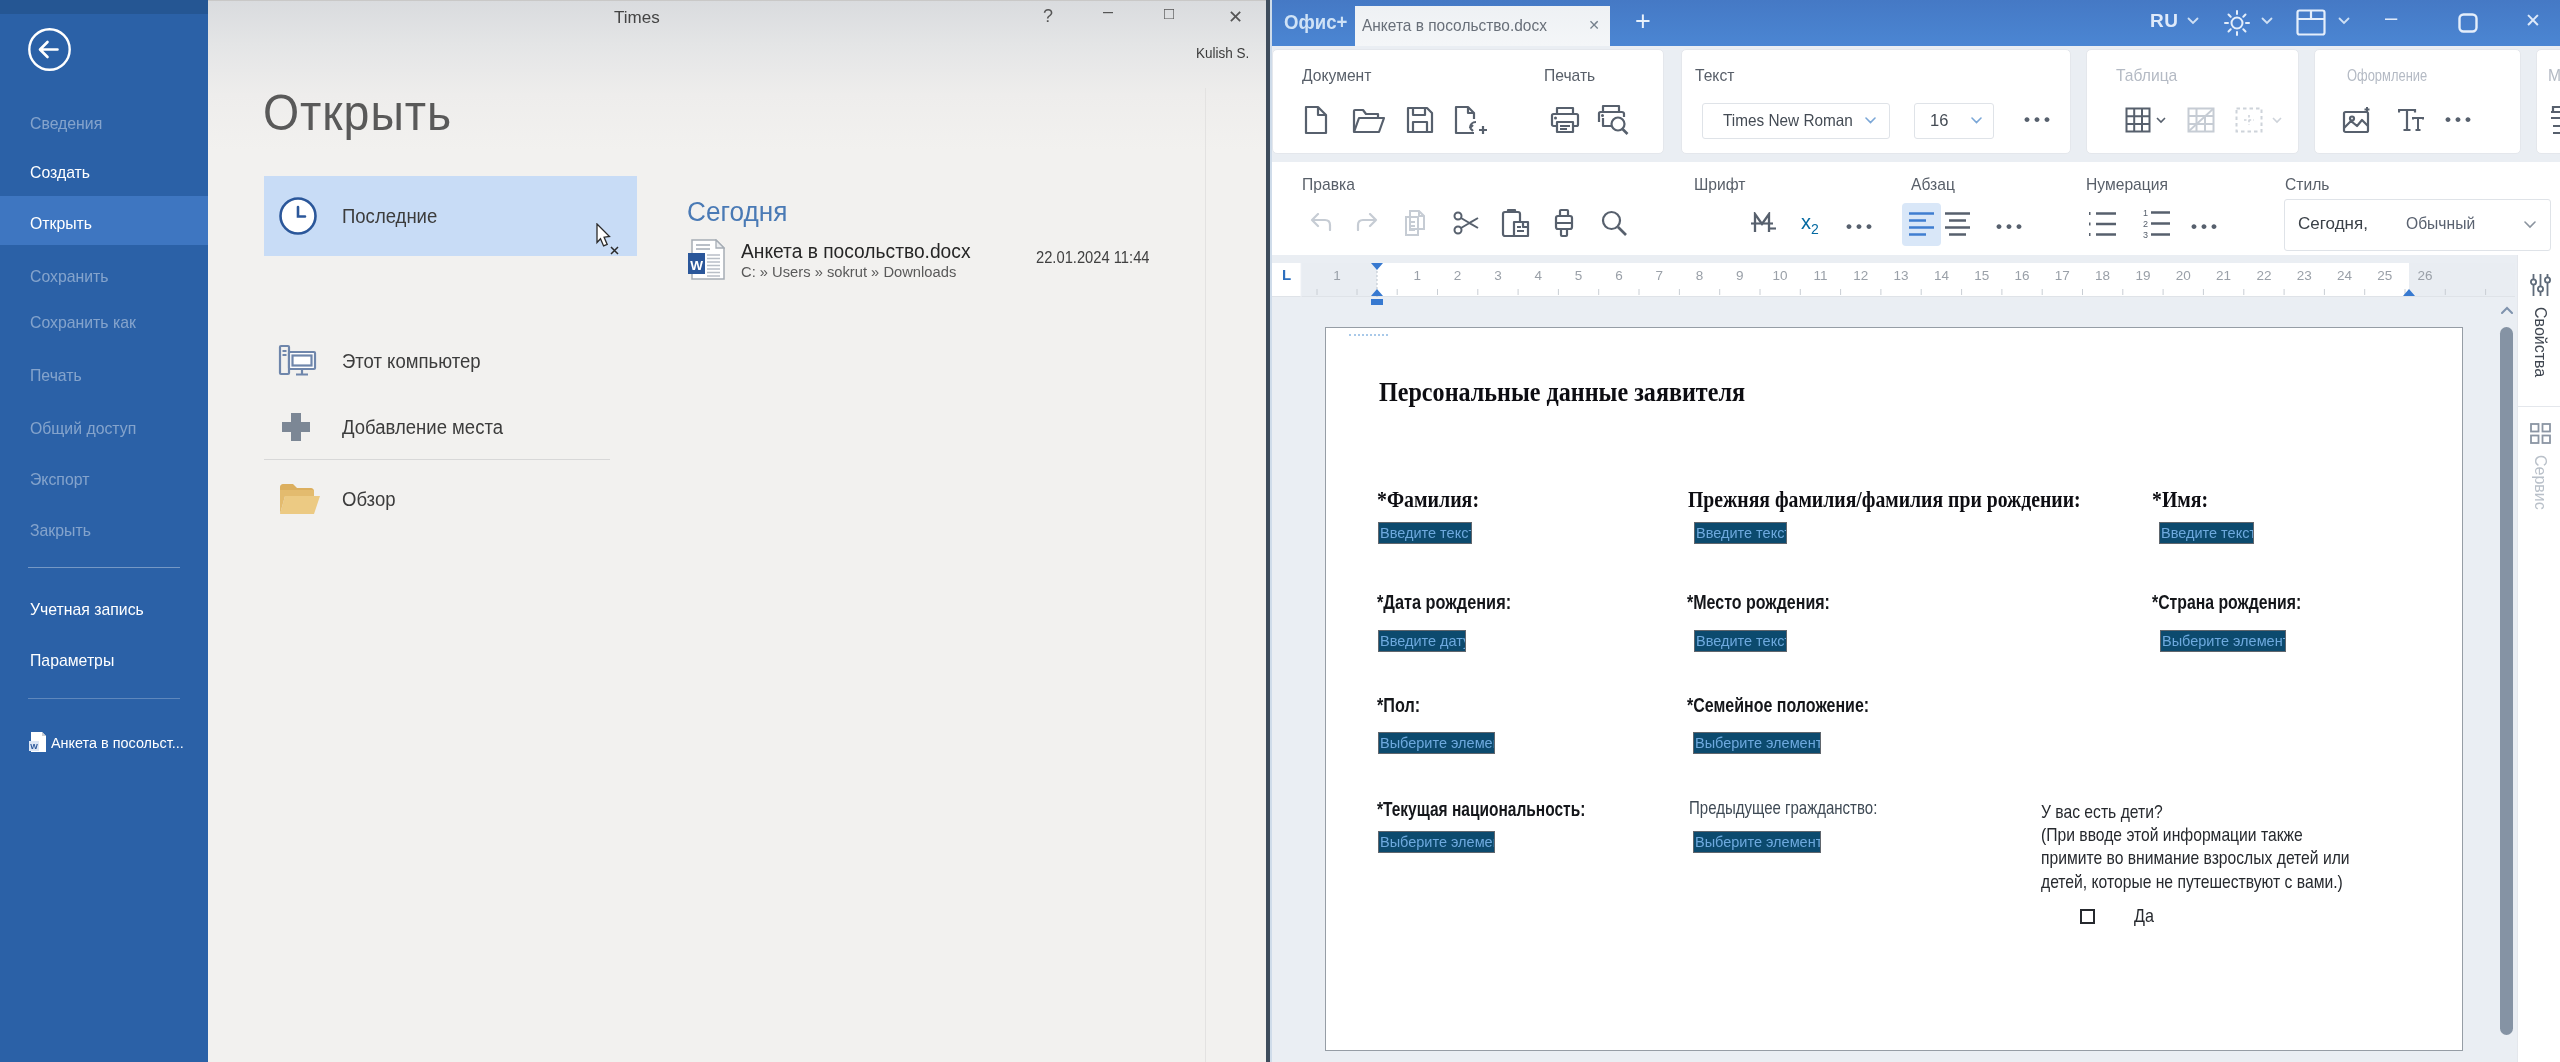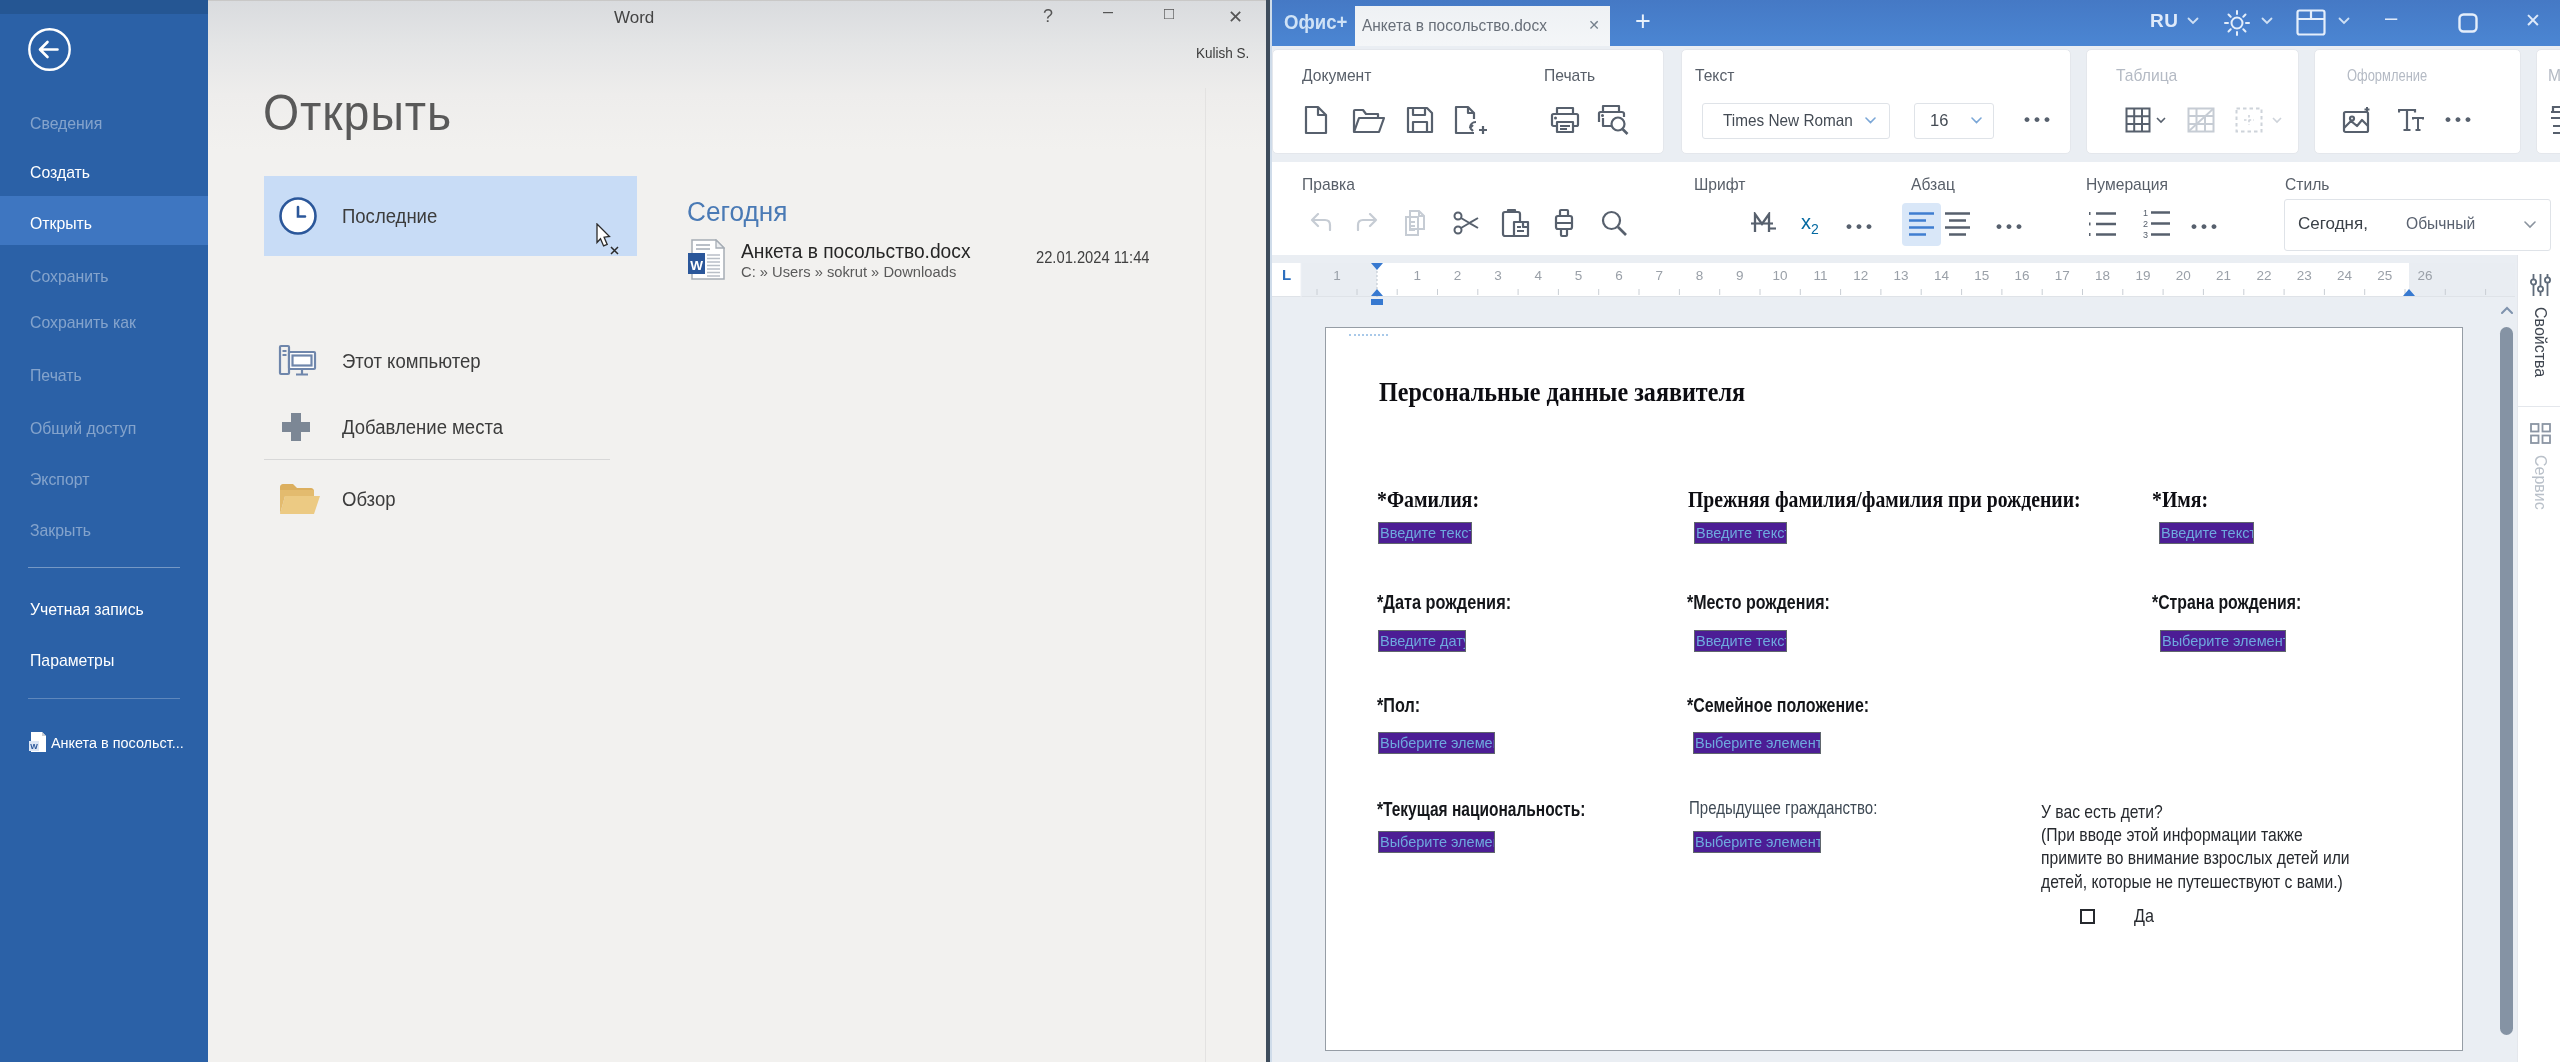--- a/index.html
+++ b/index.html
@@ -39,31 +39,31 @@
 .hctl{position:absolute;color:#dfeafa}
 .card{position:absolute;background:#fff;border:1px solid #e4e7ec;border-radius:5px}
 .glabel{position:absolute;font-size:17px;color:#585f69;transform:scaleX(.92);transform-origin:0 0}
 .glabel.dim{color:#b4bac4}
 .row2bar{position:absolute;left:0;top:162px;width:1288px;height:93px;background:#fff}
 .selbox{position:absolute;background:#fff;border:1px solid #dfe3e8;border-radius:3px}
 .dots{position:absolute;letter-spacing:4px;color:#57606d;font-size:17px;font-weight:bold}
 #docpage{position:absolute;left:53px;top:327px;width:1136px;height:722px;background:#fff;border:1px solid #969da5}
 .dserif{position:absolute;font-family:"Liberation Serif",serif;font-weight:bold;color:#0d0d12;white-space:nowrap}
 .dsans{position:absolute;font-weight:bold;color:#14161a;white-space:nowrap}
-.field{position:absolute;height:20px;border:1px solid #60666d;color:#6ea9de;font-size:14.5px;padding:0 1px;line-height:21px;background:#4c1d95;white-space:nowrap;overflow:hidden}
+.field{position:absolute;height:20px;border:1px solid #60666d;color:#6ea9de;font-size:14.5px;padding:0 1px;line-height:21px;background:#0c4a6e;white-space:nowrap;overflow:hidden}
 #sidepanel{position:absolute;left:1245px;top:255px;width:43px;height:807px;background:#fff;border-left:1px solid #e4e7ec}
 #vscroll{position:absolute;left:1228px;top:327px;width:13px;height:708px;background:#8593a4;border-radius:7px}
 .vtext{position:absolute;writing-mode:vertical-rl;font-size:16px;color:#3f4650}
 .icon{position:absolute}
 </style></head>
 <body>
 <div id="wordwin">
   <div style="position:absolute;left:0;top:0;width:1267px;height:1px;background:#c9c8c7"></div>
     <div style="position:absolute;left:1205px;top:88px;width:1px;height:974px;background:#e3e2e1"></div>
-    <div id="wtitle">Word</div>
+    <div id="wtitle">Times</div>
   <div class="wctl" style="left:1043px">?</div>
   <div class="wctl" style="left:1103px;top:1px">–</div>
   <div class="wctl" style="left:1164px;top:4px;font-size:17px">□</div>
   <div class="wctl" style="left:1228px">✕</div>
   <div id="kulish">Kulish S.</div>
   <div id="opentitle">Открыть</div>
   <div id="recenthl"></div>
   <div class="place" style="top:183px">
       <span class="picon">
         <svg width="40" height="40" viewBox="0 0 40 40">

